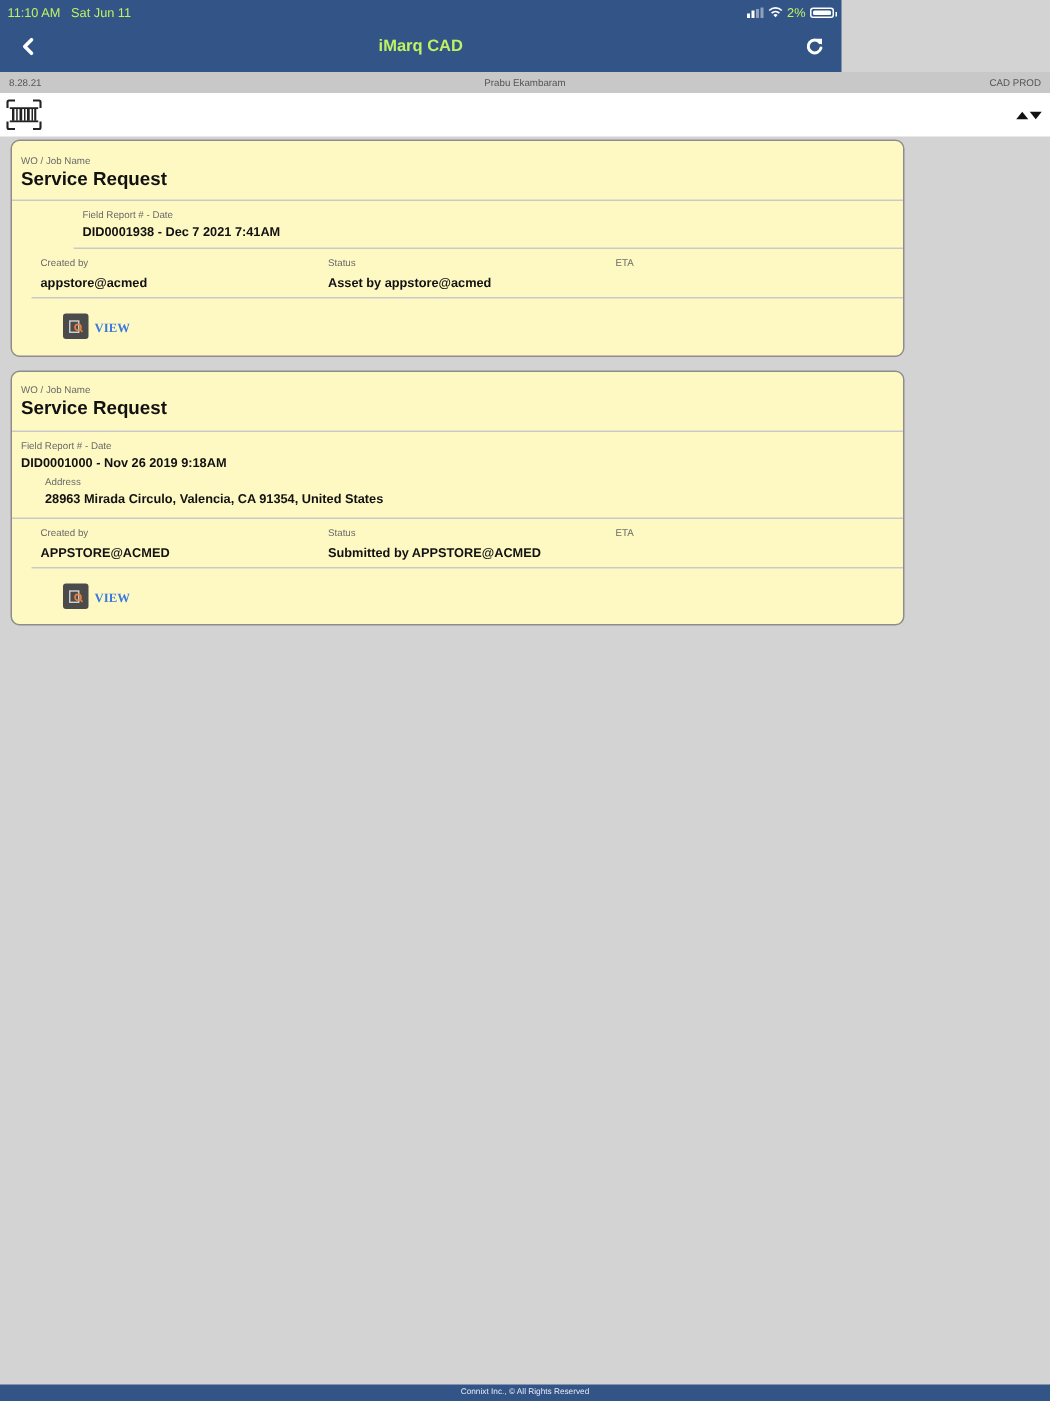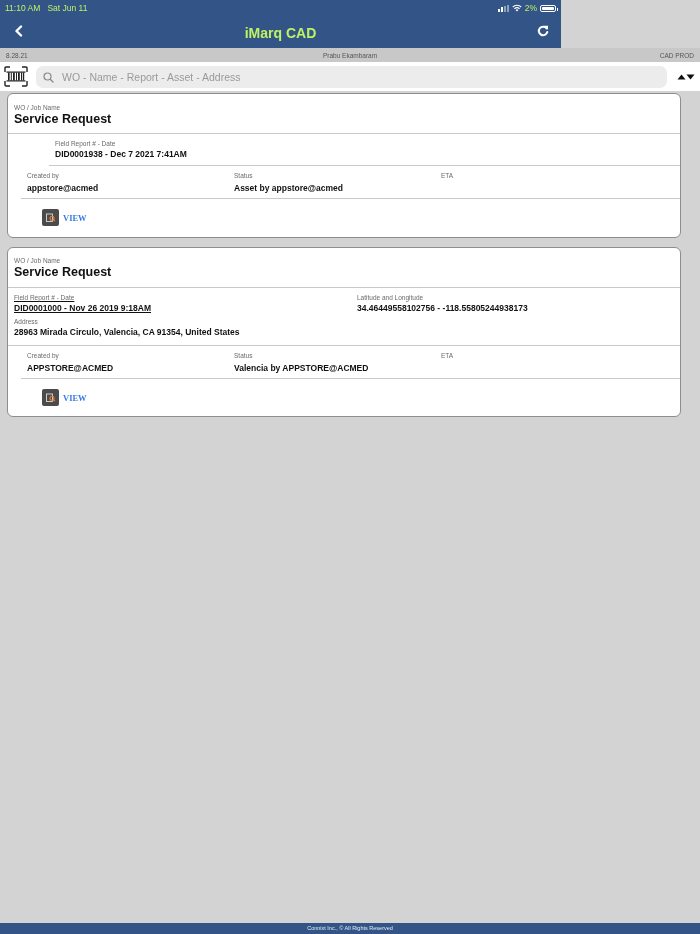--- a/index.html
+++ b/index.html
@@ -9,46 +9,46 @@
   .topbar { position: absolute; left: 0; top: 0; width: 561px; height: 48px; background: #325487; color: #bef264; }
   .status-time { position: absolute; left: 5px; top: 3px; font-size: 8.5px; font-weight: 500; }
   .status-right { position: absolute; right: 5px; top: 3px; font-size: 8.5px; display: flex; align-items: center; gap: 3px; }
   .signal { display: inline-flex; align-items: flex-end; gap: 1px; height: 7px; }
   .signal span { width: 2px; background: #fff; display: block; }
   .signal span.dim { background: rgba(255,255,255,0.45); }
   .battery { width: 16px; height: 7px; border: 1px solid #fff; border-radius: 2px; position: relative; padding: 1px; }
   .battery::after { content: ""; position: absolute; right: -3px; top: 2px; width: 1.5px; height: 3px; background: #fff; }
   .battery-fill { width: 100%; height: 100%; background: #fff; border-radius: 1px; }
   .back-btn { position: absolute; left: 10px; top: 22px; width: 16px; height: 18px; display: flex; align-items: center; justify-content: center; cursor: pointer; }
-  .title { position: absolute; left: 0; right: 0; top: 25px; text-align: center; font-size: 14px; font-weight: bold; }
+  .title { position: absolute; left: 0; right: 0; top: 25px; text-align: center; font-size: 11px; font-weight: bold; }
   .refresh-btn { position: absolute; right: 10px; top: 22px; width: 16px; height: 18px; display: flex; align-items: center; justify-content: center; cursor: pointer; }
 
   .infobar { position: absolute; top: 48px; left: 0; width: 700px; height: 14px; background: #c8c8c8; font-size: 6.5px; color: #555; }
   .infobar .version { position: absolute; left: 6px; top: 3.5px; }
   .infobar .user { position: absolute; left: 0; right: 0; top: 3.5px; text-align: center; }
   .infobar .env { position: absolute; right: 6px; top: 3.5px; }
 
   .searchrow { position: absolute; top: 62px; left: 0; width: 700px; height: 29px; background: #ffffff; }
   .barcode-btn { position: absolute; left: 4px; top: 4px; width: 24px; height: 21px; cursor: pointer; }
   .search-box { position: absolute; left: 36px; top: 4px; width: 631px; height: 22px; background: #ececec; border-radius: 7px; display: flex; align-items: center; }
   .search-box .search-icon { margin-left: 6px; width: 12px; height: 12px; display: flex; align-items: center; justify-content: center; }
   .search-box input { border: none; background: transparent; outline: none; font-family: "Liberation Sans", sans-serif; font-size: 10.5px; color: #333; margin-left: 8px; width: 560px; }
   .search-box input::placeholder { color: #9a9a9a; }
   .sort-btn { position: absolute; right: 5px; top: 9px; width: 18px; height: 11px; cursor: pointer; display: flex; align-items: center; }
 
-  .card { position: absolute; left: 7px; width: 674px; background: #ffffff; border: 1.5px solid #8d8d8d; border-radius: 6px; }
+  .card { position: absolute; left: 7px; width: 596px; background: #fef9c3; border: 1.5px solid #8d8d8d; border-radius: 6px; }
   .card .sec { border-bottom: 1px solid #c9c9c9; padding-left: 6px; }
   .card .sec.nb { border-bottom: none; }
   .lbl { font-size: 6.5px; color: #6a6a6a; }
   .val { font-size: 8.5px; font-weight: bold; color: #111; }
   .big { font-size: 12.5px; font-weight: bold; color: #111; }
   .row3 { display: flex; margin-left: 13px; }
   .row3 > div { width: 207px; }
   .grid2 { display: flex; }
-  .grid2 > div:first-child { width: 343px; text-decoration: underline; }
+  .grid2 > div:first-child { width: 343px; }
   .view-btn { display: inline-flex; align-items: center; gap: 4px; cursor: pointer; font-family: Liberation Serif, serif; }
   .view-icon { width: 17px; height: 17px; background: #4b4b4b; border-radius: 2px; display: flex; align-items: center; justify-content: center; }
   .view-label { color: #3a7ae0; font-size: 8.5px; font-weight: bold; }
 
   .footer { position: absolute; left: 0; bottom: 0; width: 700px; height: 11px; background: #325487; color: #e6ecf5; font-size: 5.5px; text-align: center; line-height: 11px; }
 </style>
 </head>
 <body>
 
 <div class="topbar">
@@ -103,29 +103,20 @@
       <rect x="2.5" y="14.3" width="19" height="1.2" fill="#222"></rect>
       <rect x="4" y="6.5" width="1.6" height="8" fill="#222"></rect>
       <rect x="6.8" y="6.5" width="1" height="8" fill="#222"></rect>
       <rect x="9" y="6.5" width="1.8" height="8" fill="#222"></rect>
       <rect x="12" y="6.5" width="1" height="8" fill="#222"></rect>
       <rect x="14" y="6.5" width="1.8" height="8" fill="#222"></rect>
       <rect x="17" y="6.5" width="1" height="8" fill="#222"></rect>
       <rect x="18.8" y="6.5" width="1.4" height="8" fill="#222"></rect>
     </svg>
   </div>
-  <div class="search-box">
-    <span class="search-icon">
-      <svg width="11" height="11" viewBox="0 0 11 11">
-          <circle cx="4.5" cy="4.5" r="3.5" stroke="#8a8a8a" stroke-width="1.2" fill="none"></circle>
-          <path d="M7.2 7.2 L10 10" stroke="#8a8a8a" stroke-width="1.3" stroke-linecap="round"></path>
-        </svg>
-    </span>
-    <input type="text" placeholder="WO - Name - Report - Asset - Address" style="">
-  </div>
   <div class="sort-btn">
     <svg width="18" height="8" viewBox="0 0 18 8">
         <path d="M0.5 6.5 L4.5 1.5 L8.5 6.5 Z" fill="#111"></path>
         <path d="M9.5 1.5 L17.5 1.5 L13.5 6.5 Z" fill="#111"></path>
       </svg>
   </div>
 </div>
 
 <div class="card" style="top:93px; height:145px;">
   <div class="sec" style="height:40px; padding-top:10px;">
@@ -168,38 +159,34 @@
   <div class="sec" style="height:40px; padding-top:9px;">
     <div class="lbl">WO / Job Name</div>
     <div class="big" style="margin-top:1px;">Service Request</div>
   </div>
   <div class="sec" style="height:58px; padding-top:6px;">
     <div class="grid2">
       <div>
         <div class="lbl">Field Report # - Date</div>
         <div class="val" style="margin-top:2px;">DID0001000 - Nov 26 2019  9:18AM</div>
       </div>
-      <div>
-        <div class="lbl">Latitude and Longitude</div>
-        <div class="val" style="margin-top:2px;">34.46449558102756 - -118.55805244938173</div>
-      </div>
-    </div>
-    <div style="margin-top:5px;">
+    </div>
+    <div style="margin-top:5px;margin-left:16px;">
       <div class="lbl">Address</div>
       <div class="val" style="margin-top:2px;">28963 Mirada Circulo, Valencia, CA  91354, United States</div>
     </div>
   </div>
   <div class="sec row3" style="height:33px; padding-top:6px;">
     <div>
       <div class="lbl">Created by</div>
       <div class="val" style="margin-top:4px;">APPSTORE@ACMED</div>
     </div>
     <div>
       <div class="lbl">Status</div>
-      <div class="val" style="margin-top:4px;">Valencia by APPSTORE@ACMED</div>
+      <div class="val" style="margin-top:4px;">Submitted by APPSTORE@ACMED</div>
     </div>
     <div>
       <div class="lbl">ETA</div>
       <div class="val" style="margin-top:4px;"></div>
     </div>
   </div>
   <div class="sec nb" style="padding-top:10px; padding-left:34px;">
     <div class="view-btn">
       <span class="view-icon">
         <svg width="11" height="11" viewBox="0 0 11 11">

